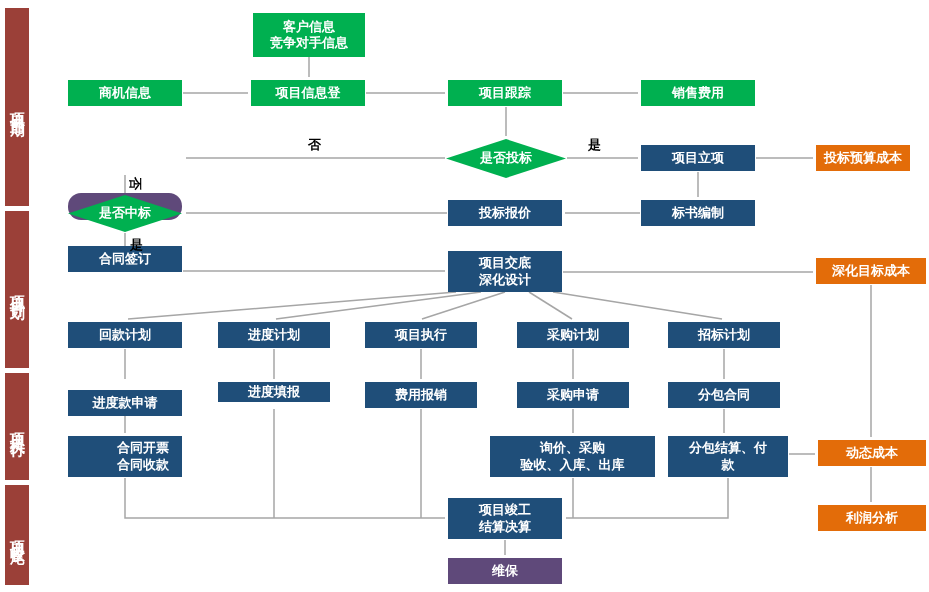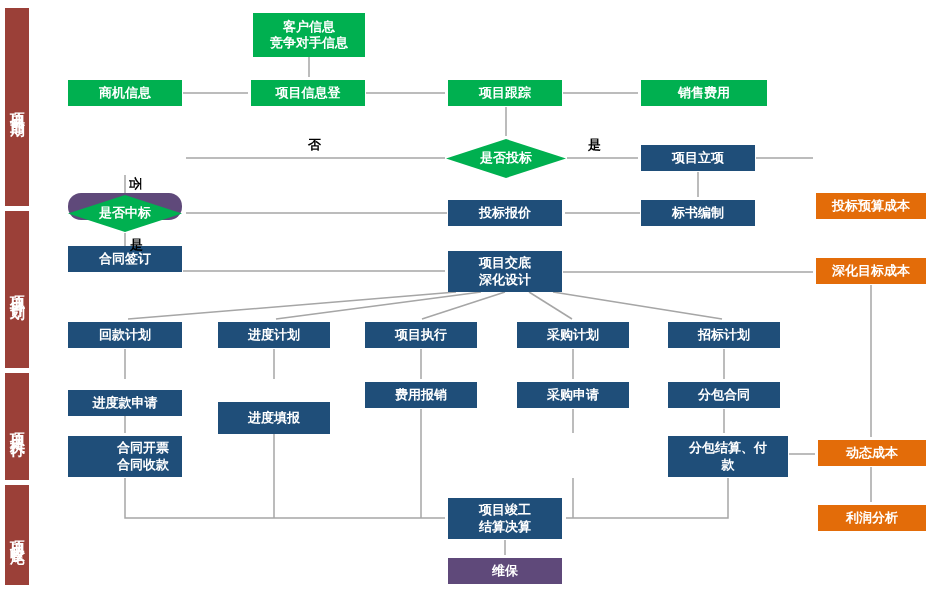--- a/index.html
+++ b/index.html
@@ -77,50 +77,52 @@
     <path d="M728 478 L728 518 L566 518" marker-end="url(#arw)"></path>
     <path d="M505 540 L505 555" marker-end="url(#arw)"></path>
   </svg>
 
   <div class="node green" style="left:253px;top:13px;width:112px;height:44px;">客户信息
 竞争对手信息</div>
 
   <div class="node green" style="left:68px;top:80px;width:114px;height:26px;">商机信息</div>
   <div class="node green" style="left:251px;top:80px;width:114px;height:26px;">项目信息登</div>
   <div class="node green" style="left:448px;top:80px;width:114px;height:26px;">项目跟踪</div>
-  <div class="node green" style="left:641px;top:80px;width:126px;height:26px;">销售费用</div>
+  <div class="node green" style="left:641px;top:80px;width:114px;height:26px;">销售费用</div>
 
   <div class="node purple rounded" style="left:68px;top:145px;width:114px;height:27px;">结束</div>
   <div class="node diamond" style="left:446px;top:139px;width:120px;height:39px;">是否投标</div>
   <div class="node blue" style="left:641px;top:145px;width:114px;height:26px;">项目立项</div>
-  <div class="node orange" style="left:816px;top:145px;width:110px;height:26px;margin-top:48px;">投标预算成本</div>
+  <div class="node orange" style="left:816px;top:145px;width:94px;height:26px;">投标预算成本</div>
 
   <div class="node diamond" style="left:68px;top:195px;width:114px;height:37px;">是否中标</div>
   <div class="node blue" style="left:641px;top:200px;width:114px;height:26px;">标书编制</div>
   <div class="node blue" style="left:448px;top:200px;width:114px;height:26px;">投标报价</div>
 
   <div class="node blue" style="left:68px;top:246px;width:114px;height:26px;">合同签订</div>
   <div class="node blue" style="left:448px;top:251px;width:114px;height:41px;">项目交底
 深化设计</div>
   <div class="node orange" style="left:816px;top:258px;width:110px;height:26px;">深化目标成本</div>
 
   <div class="node blue" style="left:68px;top:322px;width:114px;height:26px;">回款计划</div>
   <div class="node blue" style="left:218px;top:322px;width:112px;height:26px;">进度计划</div>
   <div class="node blue" style="left:365px;top:322px;width:112px;height:26px;">项目执行</div>
   <div class="node blue" style="left:517px;top:322px;width:112px;height:26px;">采购计划</div>
   <div class="node blue" style="left:668px;top:322px;width:112px;height:26px;">招标计划</div>
 
   <div class="node blue" style="left:68px;top:390px;width:114px;height:26px;">进度款申请</div>
-  <div class="node blue" style="left:218px;top:402px;width:112px;height:32px;">进度填报</div>
+  <div class="node blue" style="left:218px;top:382px;width:112px;height:20px;">进度填报</div>
   <div class="node blue" style="left:365px;top:382px;width:112px;height:26px;">费用报销</div>
   <div class="node blue" style="left:517px;top:382px;width:112px;height:26px;">采购申请</div>
   <div class="node blue" style="left:668px;top:382px;width:112px;height:26px;">分包合同</div>
 
   <div class="node blue" style="left:68px;top:436px;width:114px;height:41px;padding-left:36px;">合同开票
 合同收款</div>
+  <div class="node blue" style="left:490px;top:436px;width:165px;height:41px;">询价、采购
+验收、入库、出库</div>
   <div class="node blue" style="left:668px;top:436px;width:120px;height:41px;">分包结算、付
 款</div>
   <div class="node orange" style="left:818px;top:440px;width:108px;height:26px;">动态成本</div>
 
   <div class="node blue" style="left:448px;top:498px;width:114px;height:41px;">项目竣工
 结算决算</div>
   <div class="node orange" style="left:818px;top:505px;width:108px;height:26px;">利润分析</div>
 
   <div class="node purple" style="left:448px;top:558px;width:114px;height:26px;">维保</div>
 

